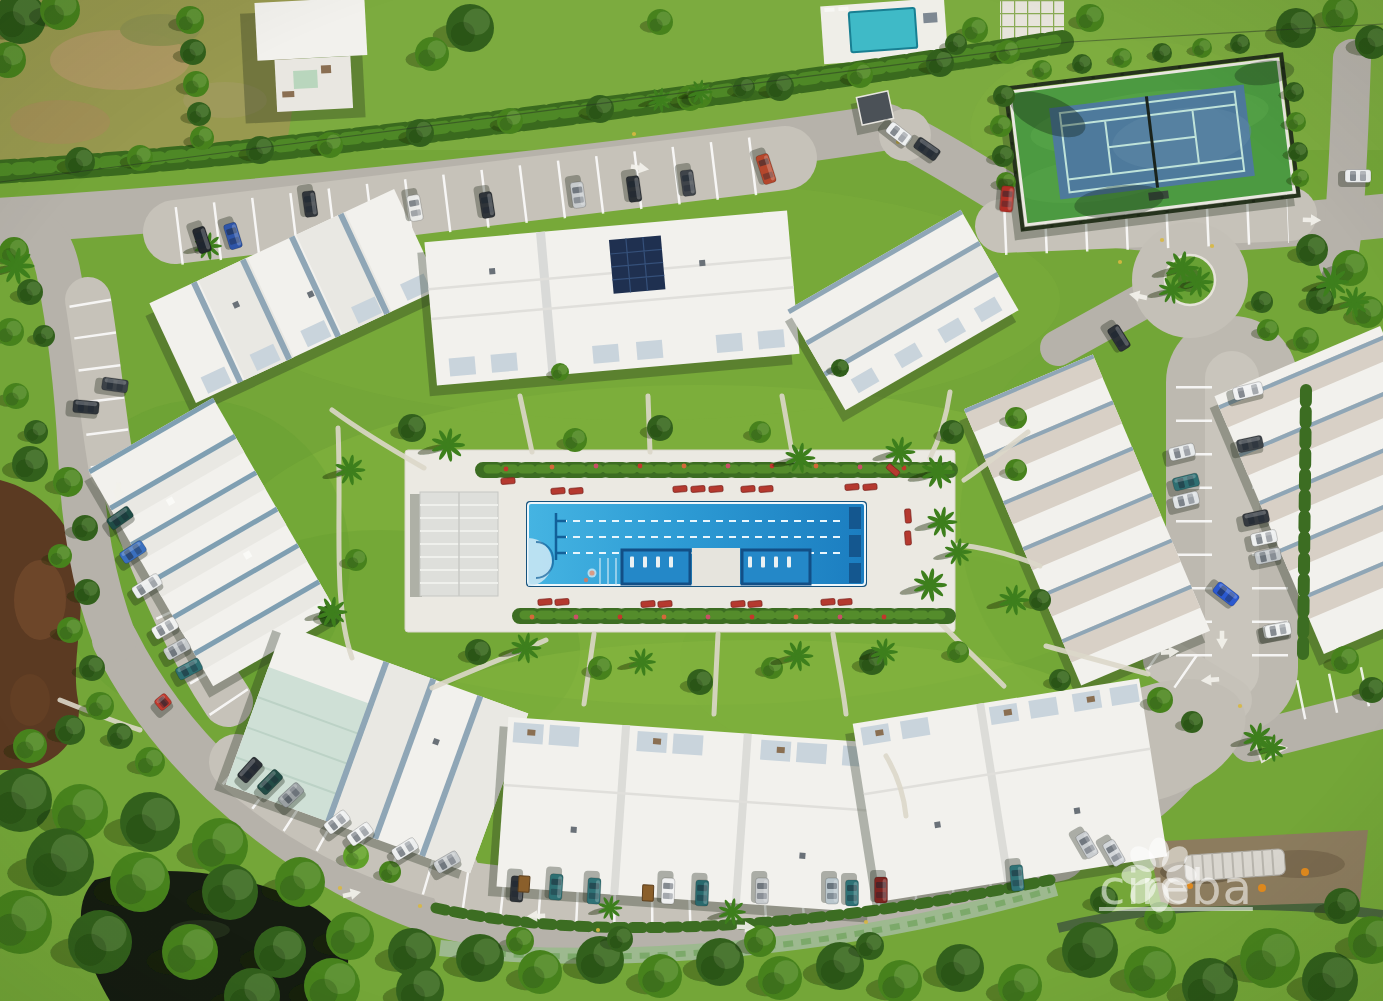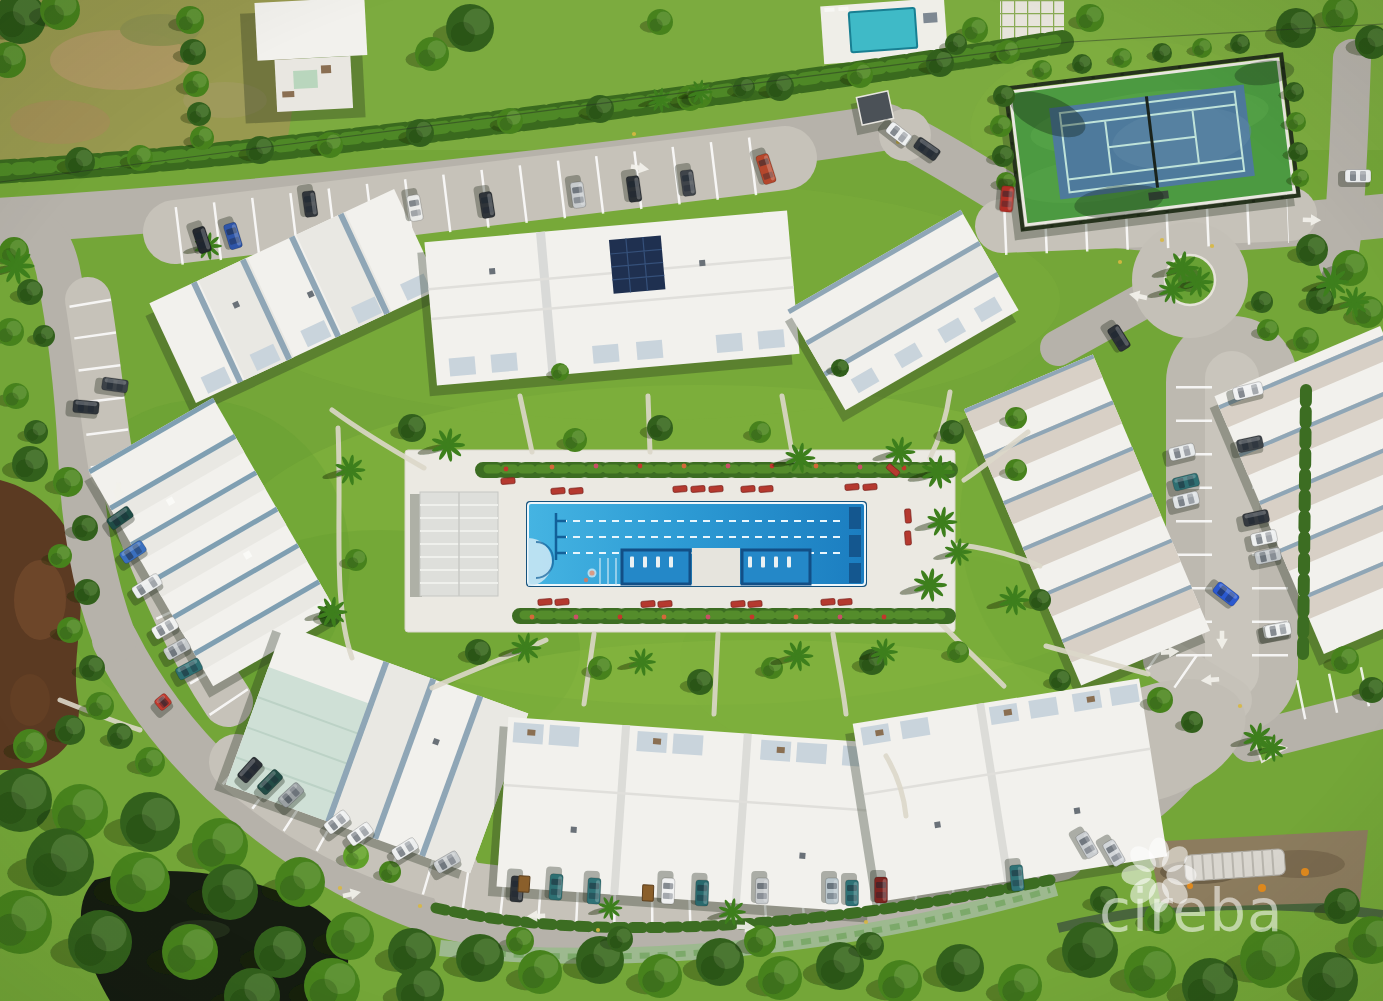--- a/index.html
+++ b/index.html
@@ -5,22 +5,22 @@
   html,body{margin:0;padding:0;background:#20260f;}
   .stage{position:relative;width:1383px;height:1001px;overflow:hidden;
          background:#74a638;font-family:"DejaVu Sans",sans-serif;}
   .stage svg.scene{position:absolute;left:0;top:0;}
   .roof{fill:#f2f1ed;} .roofB{fill:#e9e8e3;} .strip{fill:#8fa6b6;}
   .ribbed{fill:#d8d0c6;} .terr{fill:#c9d4dc;} .vent{fill:#6a7178;}
   .bshadow{fill:rgba(33,48,27,0.32);}
   .wm{position:absolute;pointer-events:none;}
   .wm-flower{left:1120px;top:836px;width:78px;height:78px;}
   .petal{fill:rgba(255,255,255,0.55);}
-  .wm-word{left:1099px;top:882px;font-size:58px;letter-spacing:1px;
-           color:rgba(255,255,255,0.55);font-weight:400;line-height:1;}
+  .wm-word{left:1099px;top:863px;font-size:48px;letter-spacing:1px;
+           color:rgba(255,255,255,0.55);font-weight:400;line-height:1;text-decoration:underline;}
 </style>
 </head>
 <body>
 
 <div class="stage">
 <svg class="scene" width="1383" height="1001" viewBox="0 0 1383 1001" xmlns="http://www.w3.org/2000/svg">
   <defs>
     <linearGradient id="poolG" x1="0" y1="0" x2="1" y2="0">
       <stop offset="0" stop-color="#45b4e2"></stop>
           <stop offset="0.45" stop-color="#2d9bd4"></stop>

